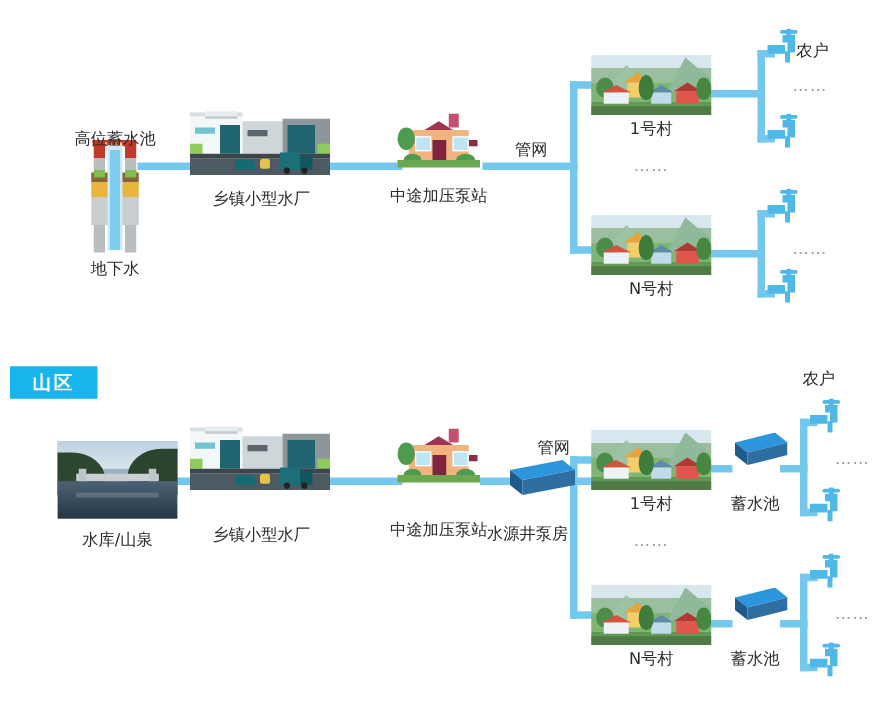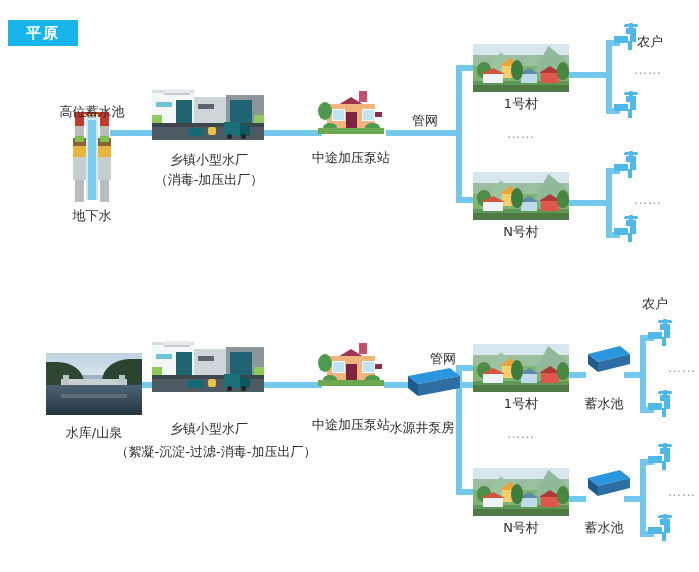--- a/index.html
+++ b/index.html
@@ -119,21 +119,20 @@
   .tank{position:absolute;}
 
   
   .fauc{position:absolute;}
 </style>
 </head>
 <body>
 
 <div class="canvas">
 
-  <div class="badge" style="left:8px;top:20px;width:70px;height:26px;">平原</div>
 
   <div class="pipe" style="left:110px;top:130px;width:62px;height:6px;"></div>
   <div class="pipe" style="left:262px;top:130px;width:60px;height:6px;"></div>
   <div class="pipe" style="left:386px;top:130px;width:76px;height:6px;"></div>
   <div class="pipe" style="left:456px;top:65px;width:6px;height:138px;"></div>
   <div class="pipe" style="left:456px;top:65px;width:30px;height:6px;"></div>
   <div class="pipe" style="left:456px;top:197px;width:30px;height:6px;"></div>
   <div class="pipe" style="left:566px;top:72px;width:46px;height:6px;"></div>
   <div class="pipe" style="left:566px;top:200px;width:46px;height:6px;"></div>
   <div class="pipe" style="left:606px;top:40px;width:6px;height:38px;"></div>
@@ -172,21 +171,20 @@
     <div class="f-kerb"></div>
     <div class="f-road"></div>
     <div class="car" style="left:36px;bottom:4px;width:16px;height:8px;"></div>
     <div class="car-y" style="left:56px;bottom:5px;width:8px;height:8px;"></div>
     <div class="truck-box" style="left:72px;bottom:4px;width:16px;height:14px;"></div>
     <div class="truck-cab" style="left:88px;bottom:4px;width:10px;height:11px;"></div>
     <div class="wheel" style="left:75px;bottom:1px;width:5px;height:5px;"></div>
     <div class="wheel" style="left:89px;bottom:1px;width:5px;height:5px;"></div>
   </div>
   <div class="lbl c" style="left:209px;top:152px;">乡镇小型水厂</div>
-  <div class="lbl c" style="left:209px;top:172px;">（消毒-加压出厂）</div>
 
   <div class="cot" style="left:318px;top:88px;width:66px;height:48px;">
     <div class="chim"></div>
     <div class="roof"></div>
     <div class="roof2"></div>
     <div class="body"></div>
     <div class="win" style="left:14px;"></div>
     <div class="win" style="left:44px;"></div>
     <div class="door"></div>
     <div class="tree" style="left:0;top:14px;width:14px;height:18px;"></div>
@@ -281,20 +279,21 @@
     <path d="M6 14h14v7H6z" fill="#4FB8E8"></path>
     <path d="M18 6h10v14h-6V12h-4z" fill="#4FB8E8"></path>
     <rect x="20" y="19" width="4" height="9" fill="#4FB8E8"></rect>
     <rect x="16" y="2" width="14" height="3" rx="1.5" fill="#4FB8E8"></rect>
     <rect x="21" y="1" width="4" height="6" rx="1" fill="#4FB8E8"></rect>
   </svg>
   <div class="lbl" style="left:637px;top:34px;">农户</div>
   <div class="dots" style="left:648px;top:62px;">……</div>
   <div class="dots" style="left:648px;top:192px;">……</div>
 
+  <div class="badge" style="left:8px;top:293px;width:70px;height:26px;">山区</div>
 
   <div class="pipe" style="left:140px;top:382px;width:32px;height:6px;"></div>
   <div class="pipe" style="left:262px;top:382px;width:60px;height:6px;"></div>
   <div class="pipe" style="left:384px;top:382px;width:24px;height:6px;"></div>
   <div class="pipe" style="left:460px;top:382px;width:36px;height:6px;"></div>
   <div class="pipe" style="left:456px;top:365px;width:6px;height:130px;"></div>
   <div class="pipe" style="left:456px;top:365px;width:30px;height:6px;"></div>
   <div class="pipe" style="left:456px;top:489px;width:30px;height:6px;"></div>
   <div class="pipe" style="left:566px;top:372px;width:20px;height:6px;"></div>
   <div class="pipe" style="left:566px;top:496px;width:20px;height:6px;"></div>
@@ -333,21 +332,20 @@
     <div class="f-kerb"></div>
     <div class="f-road"></div>
     <div class="car" style="left:36px;bottom:4px;width:16px;height:8px;"></div>
     <div class="car-y" style="left:56px;bottom:5px;width:8px;height:8px;"></div>
     <div class="truck-box" style="left:72px;bottom:4px;width:16px;height:14px;"></div>
     <div class="truck-cab" style="left:88px;bottom:4px;width:10px;height:11px;"></div>
     <div class="wheel" style="left:75px;bottom:1px;width:5px;height:5px;"></div>
     <div class="wheel" style="left:89px;bottom:1px;width:5px;height:5px;"></div>
   </div>
   <div class="lbl c" style="left:209px;top:421px;">乡镇小型水厂</div>
-  <div class="lbl c" style="left:216px;top:444px;">（絮凝-沉淀-过滤-消毒-加压出厂）</div>
 
   <div class="cot" style="left:318px;top:340px;width:66px;height:48px;">
     <div class="chim"></div>
     <div class="roof"></div>
     <div class="roof2"></div>
     <div class="body"></div>
     <div class="win" style="left:14px;"></div>
     <div class="win" style="left:44px;"></div>
     <div class="door"></div>
     <div class="tree" style="left:0;top:14px;width:14px;height:18px;"></div>

